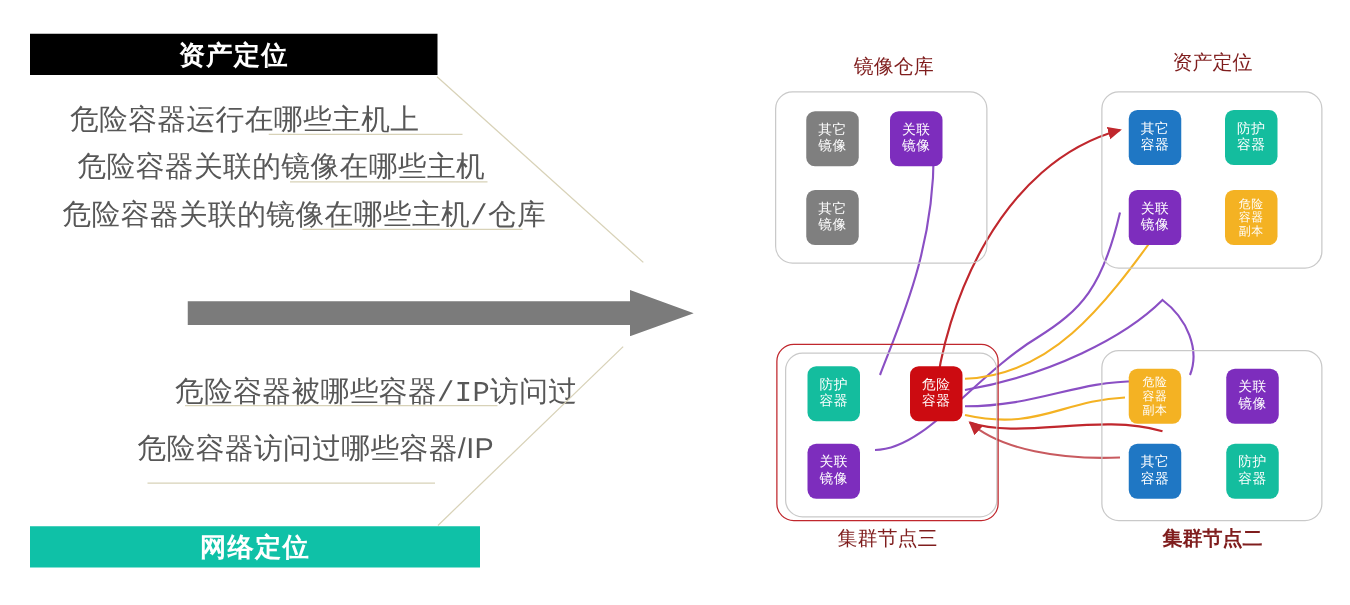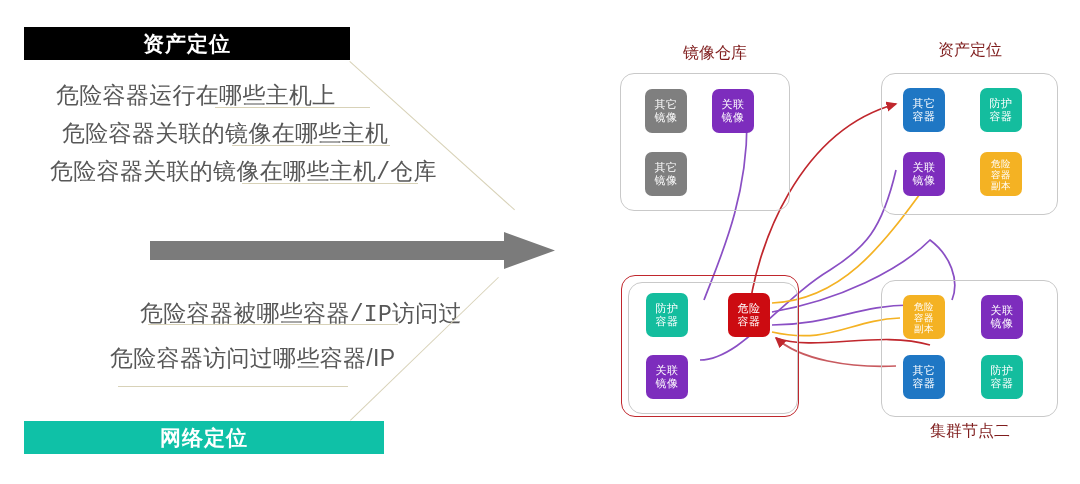--- a/index.html
+++ b/index.html
@@ -235,20 +235,21 @@
   </div>
   <div class="node" style="left:128px; top:293px; background:#cc0b11;">
     <span>危险</span>
     <span>容器</span>
   </div>
   <div class="node" style="left:46px; top:355px; background:#7d2dbd;">
     <span>关联</span>
     <span>镜像</span>
   </div>
 
+  <div class="cluster-title" style="left:25px; top:421px; width:170px;">集群节点三</div>
 
   <div class="panel" style="left:281px; top:280px; width:175px; height:135px;"></div>
 
   <div class="node" style="left:303px; top:295px; background:#f4b223; font-size:9.5px; line-height:11px;">
     <span>危险</span>
     <span>容器</span>
     <span>副本</span>
   </div>
   <div class="node" style="left:381px; top:295px; background:#7d2dbd;">
     <span>关联</span>
@@ -256,14 +257,14 @@
   </div>
   <div class="node" style="left:303px; top:355px; background:#1f77c4;">
     <span>其它</span>
     <span>容器</span>
   </div>
   <div class="node" style="left:381px; top:355px; background:#14bd9e;">
     <span>防护</span>
     <span>容器</span>
   </div>
 
-  <div class="cluster-title" style="left:285px; top:421px; width:170px;">集群节点二</div>
+  <div class="cluster-title" style="left:285px; top:421px; width:170px;font-weight:bold;">集群节点二</div>
 </div>
 
 </body></html>

